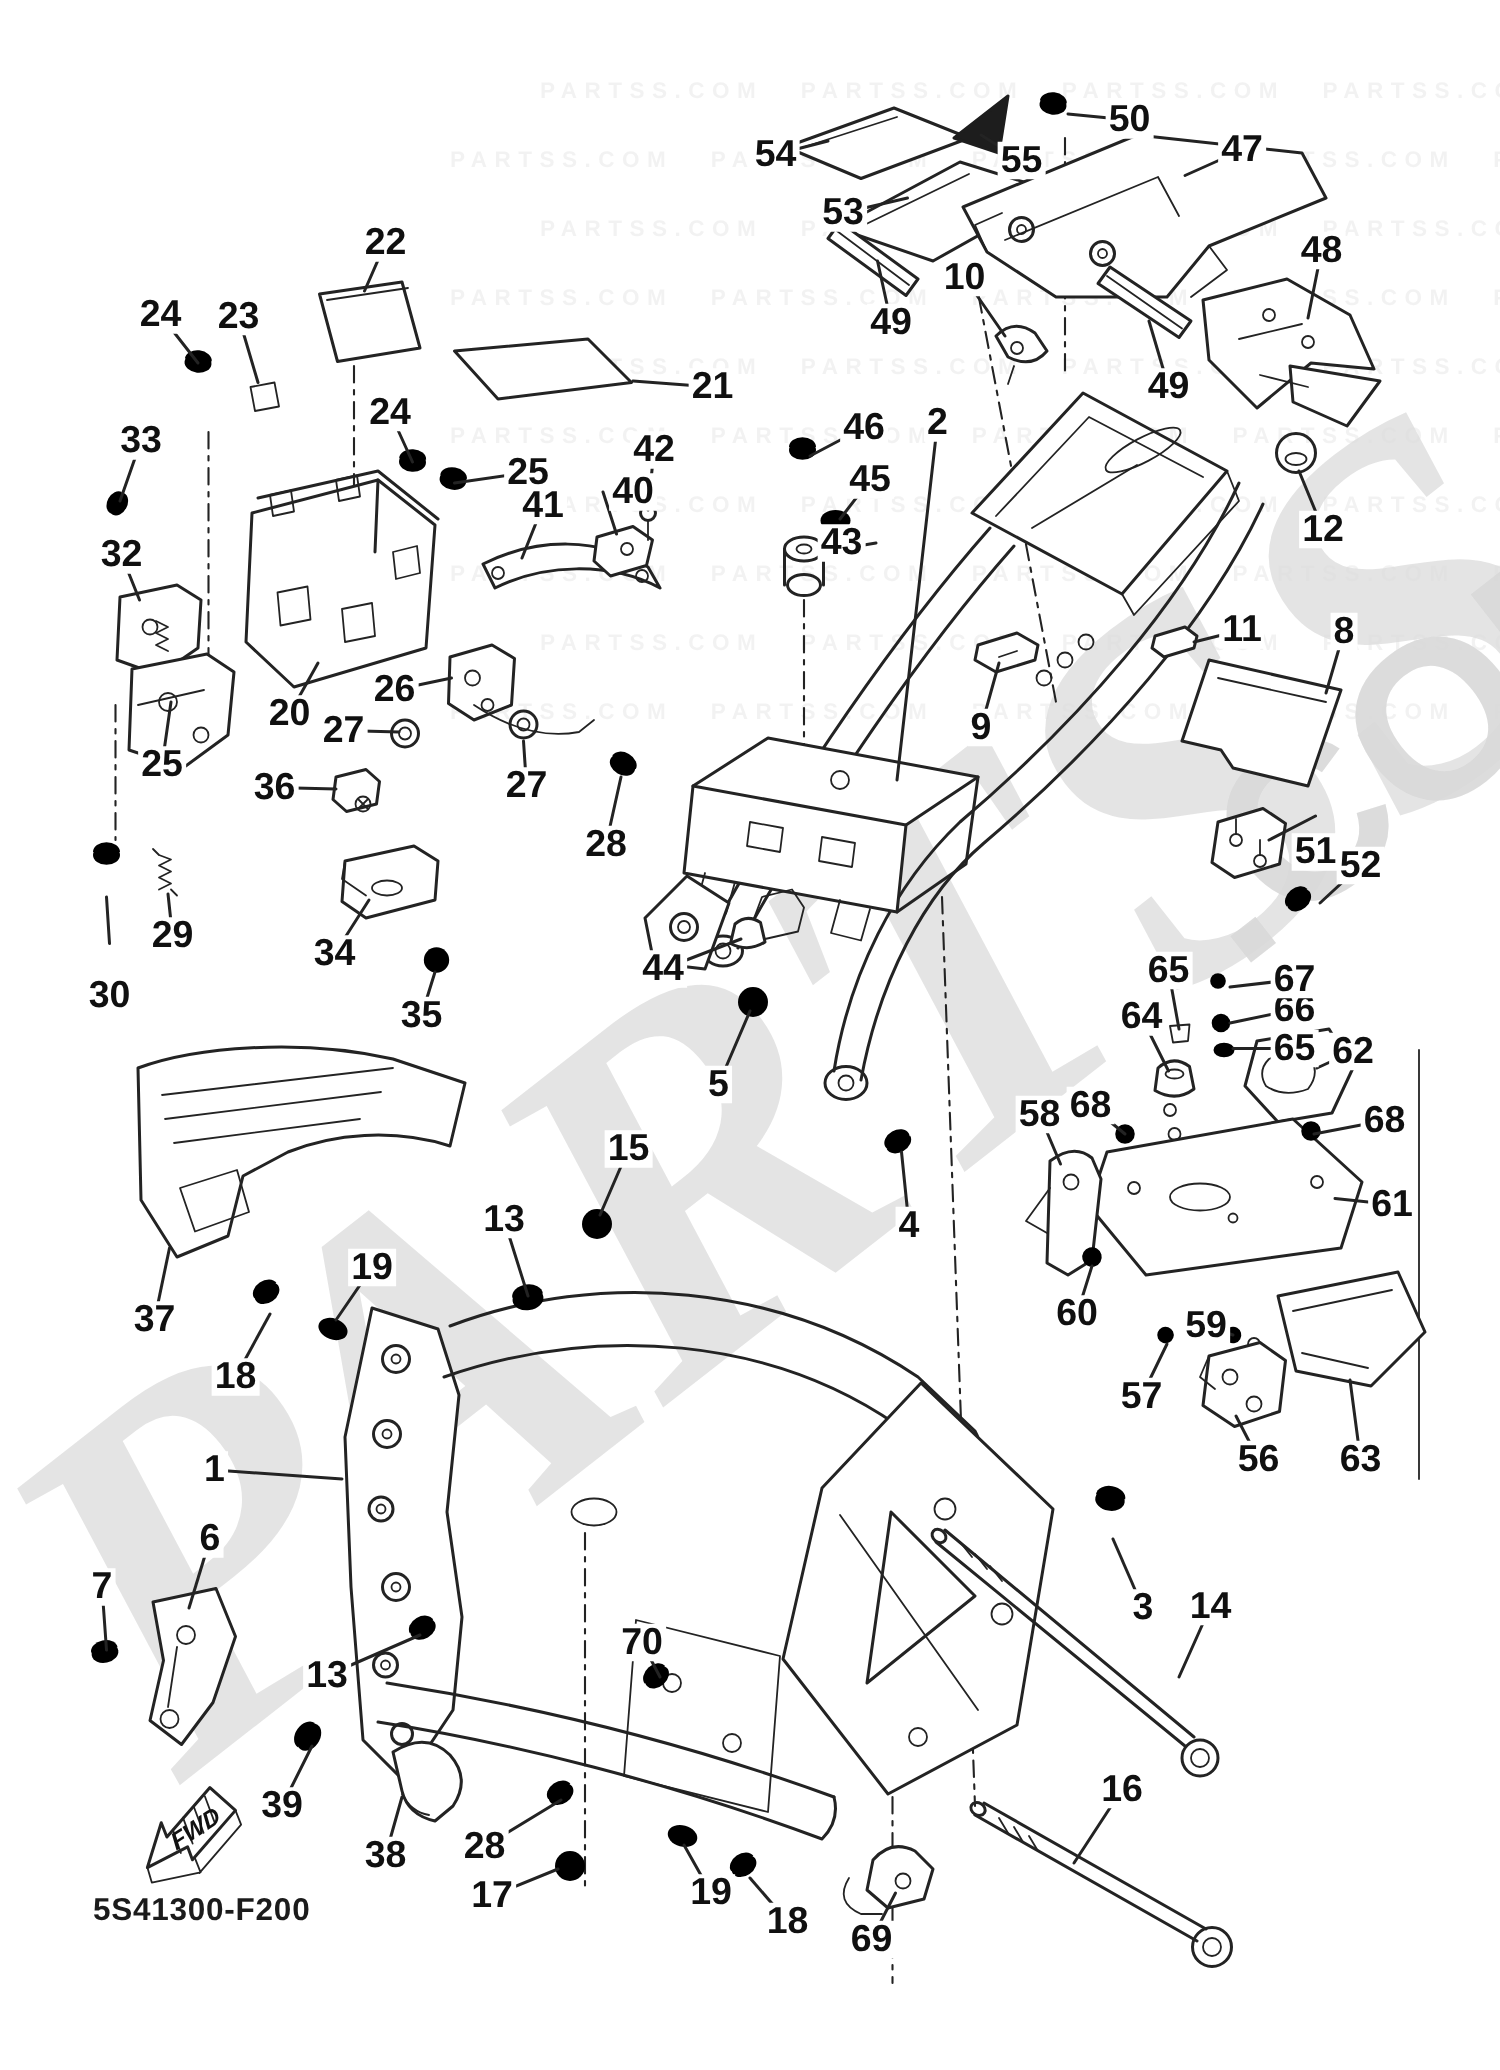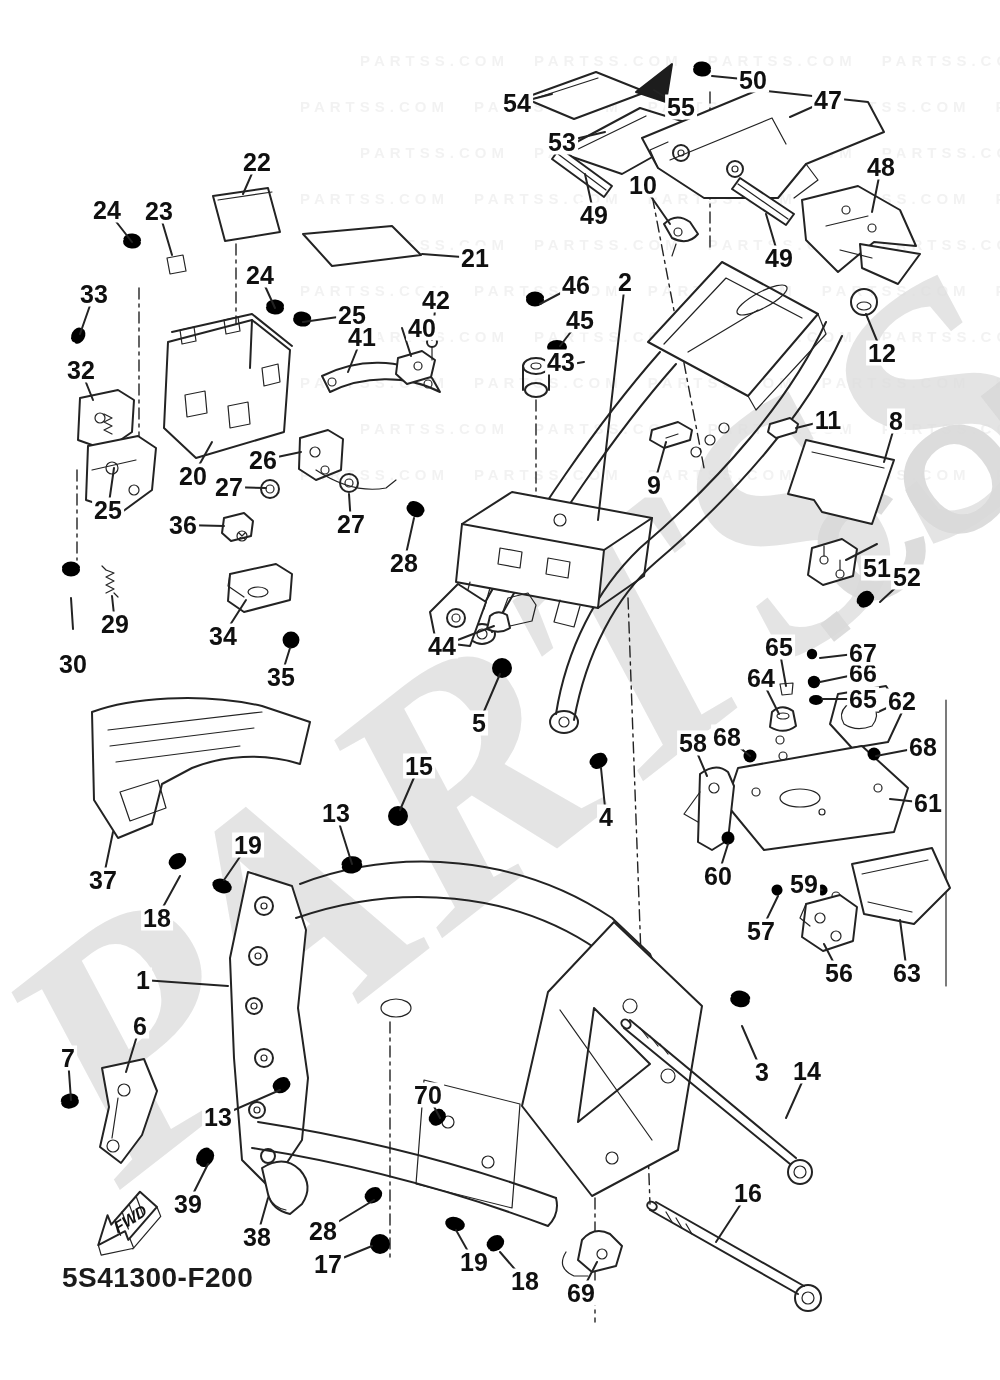--- a/index.html
+++ b/index.html
@@ -8,21 +8,21 @@
   .stage svg{position:absolute;left:0;top:0}
   .ln path,.ln circle,.ln ellipse,.ln line,.ln polyline{fill:none;stroke:#232323;stroke-width:2;
          stroke-linecap:round;stroke-linejoin:round}
   .ln .thin{stroke-width:1.2}
   .ln .fillw{fill:#fff}
   .ln .filld{fill:#1d1d1d;stroke:#1d1d1d}
   .ln .dash{stroke-width:1.4;stroke-dasharray:11 5 3 5}
   .leader{stroke:#1c1c1c;stroke-width:1.6;fill:none}
   .callout{position:absolute;transform:translate(-50%,-50%);font-weight:bold;font-size:25px;
            line-height:1;color:#101010;background:#fff;padding:0 2px;white-space:nowrap}
-  .code{position:absolute;left:62px;top:1262px;font-weight:bold;font-size:28px;color:#1b1b1b;
+  .code{position:absolute;left:62px;top:1262px;font-weight:bold;font-size:21px;color:#1b1b1b;
         letter-spacing:.5px}
   .wm-row{position:absolute;white-space:nowrap;font-weight:bold;font-size:15px;letter-spacing:5px;
           color:#9f9f9f;opacity:.13;pointer-events:none}
   .wm-big{font-family:"Liberation Serif",serif;font-style:italic;font-weight:bold}
 </style>
 </head>
 <body>
 
 <div class="stage">
 

